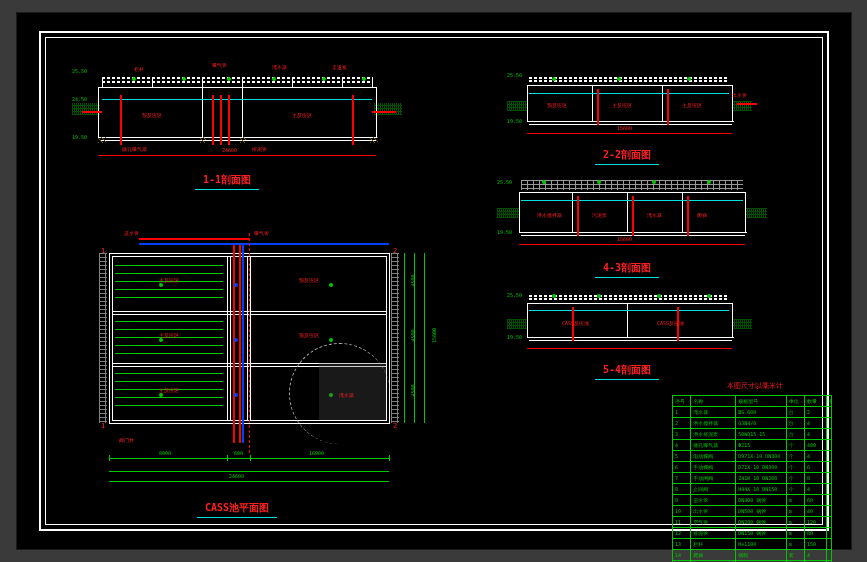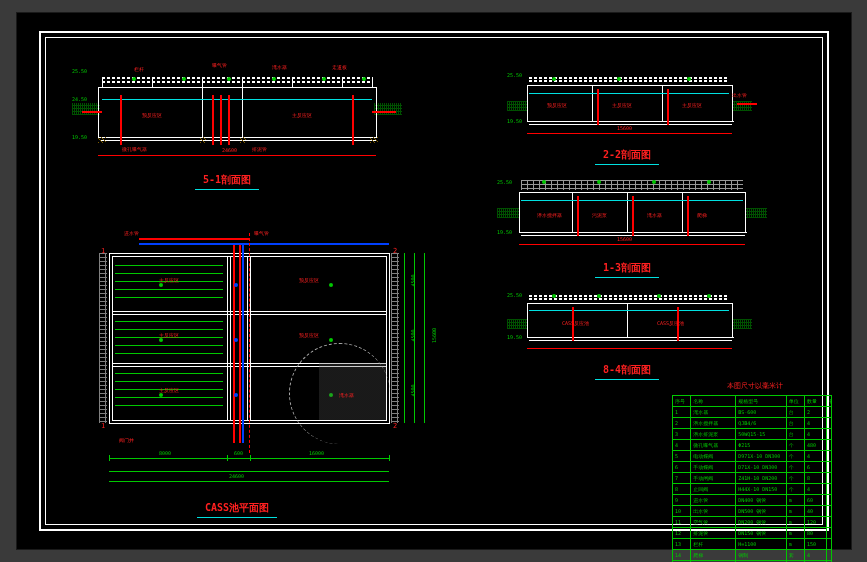--- a/index.html
+++ b/index.html
@@ -96,21 +96,21 @@
       <div class="txt txtr" style="left:200px;top:10px">滗水器</div>
       <div class="txt txtr" style="left:260px;top:10px">走道板</div>
       <div class="txt txtr" style="left:50px;top:92px">微孔曝气器</div>
       <div class="txt txtr" style="left:180px;top:92px">排泥管</div>
       <div class="txt txtr" style="left:70px;top:58px">预反应区</div>
       <div class="txt txtr" style="left:220px;top:58px">主反应区</div>
 
       <div class="lr" style="left:26px;top:100px;width:278px;height:1px"></div>
       <div class="txt txtr" style="left:150px;top:93px">24600</div>
     </div>
-    <div class="cap" style="left:170px;top:160px;width:80px">5-1剖面图</div>
+    <div class="cap" style="left:170px;top:160px;width:80px">1-1剖面图</div>
 
     <div class="dwg" style="left:490px;top:50px;width:245px;height:80px">
       <div class="soil" style="left:0;top:38px;width:20px;height:10px"></div>
       <div class="soil" style="right:0;top:38px;width:20px;height:10px"></div>
       <div class="rail" style="left:22px;top:14px;width:200px"></div>
       <div class="rail" style="left:22px;top:17px;width:200px"></div>
       <div class="ln" style="left:20px;top:22px;width:205px;height:1px"></div>
       <div class="ln" style="left:20px;top:22px;width:1px;height:36px"></div>
       <div class="ln" style="left:225px;top:22px;width:1px;height:36px"></div>
       <div class="ln" style="left:20px;top:58px;width:207px;height:1px"></div>
@@ -157,21 +157,21 @@
       <div class="dot" style="left:210px;top:12px"></div>
       <div class="txt" style="left:0;top:12px">25.50</div>
       <div class="txt" style="left:0;top:62px">19.50</div>
       <div class="txt txtr" style="left:40px;top:45px">潜水搅拌器</div>
       <div class="txt txtr" style="left:95px;top:45px">污泥泵</div>
       <div class="txt txtr" style="left:150px;top:45px">滗水器</div>
       <div class="txt txtr" style="left:200px;top:45px">爬梯</div>
       <div class="lr" style="left:22px;top:76px;width:226px;height:1px"></div>
       <div class="txt txtr" style="left:120px;top:69px">15600</div>
     </div>
-    <div class="cap" style="left:570px;top:248px;width:80px">1-3剖面图</div>
+    <div class="cap" style="left:570px;top:248px;width:80px">4-3剖面图</div>
 
     <div class="dwg" style="left:490px;top:270px;width:245px;height:78px">
       <div class="soil" style="left:0;top:36px;width:20px;height:10px"></div>
       <div class="soil" style="right:0;top:36px;width:20px;height:10px"></div>
       <div class="rail" style="left:22px;top:12px;width:200px"></div>
       <div class="rail" style="left:22px;top:15px;width:200px"></div>
       <div class="ln" style="left:20px;top:20px;width:205px;height:1px"></div>
       <div class="ln" style="left:20px;top:20px;width:1px;height:34px"></div>
       <div class="ln" style="left:225px;top:20px;width:1px;height:34px"></div>
       <div class="ln" style="left:20px;top:54px;width:207px;height:1px"></div>
@@ -183,21 +183,21 @@
       <div class="dot" style="left:45px;top:11px"></div>
       <div class="dot" style="left:90px;top:11px"></div>
       <div class="dot" style="left:150px;top:11px"></div>
       <div class="dot" style="left:200px;top:11px"></div>
       <div class="txt" style="left:0;top:10px">25.50</div>
       <div class="txt" style="left:0;top:52px">19.50</div>
       <div class="txt txtr" style="left:55px;top:38px">CASS反应池</div>
       <div class="txt txtr" style="left:150px;top:38px">CASS反应池</div>
       <div class="lr" style="left:20px;top:65px;width:205px;height:1px"></div>
     </div>
-    <div class="cap" style="left:570px;top:350px;width:80px">8-4剖面图</div>
+    <div class="cap" style="left:570px;top:350px;width:80px">5-4剖面图</div>
 
     <div class="dwg" style="left:62px;top:210px;width:380px;height:290px">
 
       <div class="ln" style="left:30px;top:30px;width:280px;height:1px"></div>
       <div class="ln" style="left:30px;top:30px;width:1px;height:170px"></div>
       <div class="ln" style="left:310px;top:30px;width:1px;height:170px"></div>
       <div class="ln" style="left:30px;top:200px;width:281px;height:1px"></div>
       <div class="ln" style="left:33px;top:33px;width:274px;height:1px"></div>
       <div class="ln" style="left:33px;top:33px;width:1px;height:164px"></div>
       <div class="ln" style="left:307px;top:33px;width:1px;height:164px"></div>

